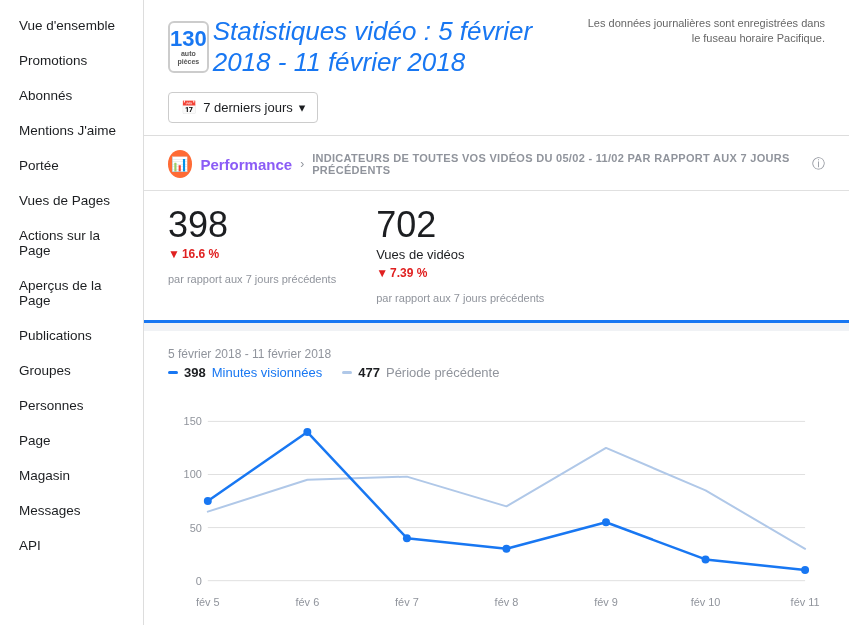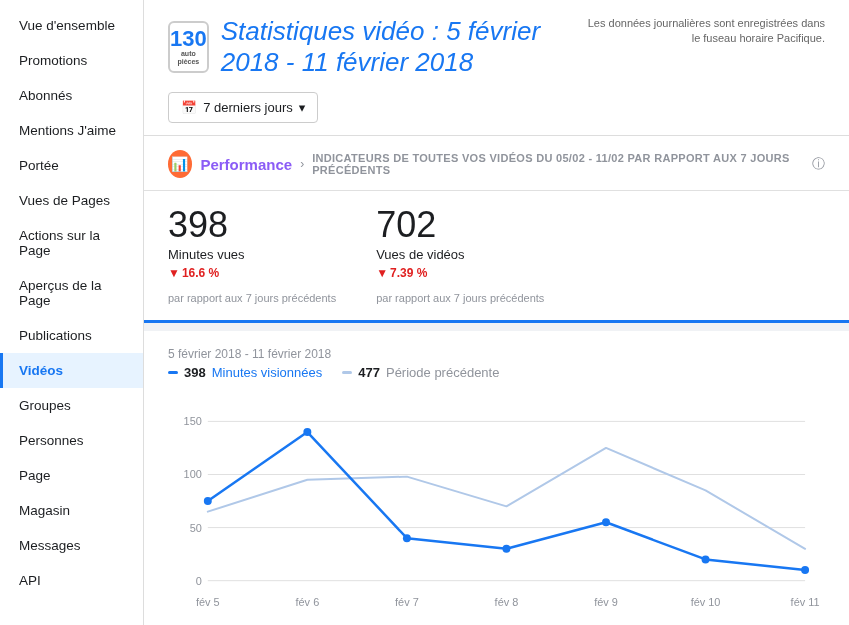--- a/index.html
+++ b/index.html
@@ -48,21 +48,21 @@
     }
     .header-top {
       display: flex;
       align-items: flex-start;
       justify-content: space-between;
       margin-bottom: 14px;
     }
     .header-title-area {
       display: flex;
       align-items: center;
-      gap: 12px;
+      gap: 4px;
     }
     .logo-box {
       width: 52px;
       height: 52px;
       background: #fff;
       border: 2px solid #ccc;
       border-radius: 6px;
       display: flex;
       align-items: center;
       justify-content: center;
@@ -264,21 +264,20 @@
 
 <div class="sidebar-item">Vue d'ensemble</div>
     <div class="sidebar-item">Promotions</div>
     <div class="sidebar-item">Abonnés</div>
     <div class="sidebar-item">Mentions J'aime</div>
     <div class="sidebar-item">Portée</div>
     <div class="sidebar-item">Vues de Pages</div>
     <div class="sidebar-item">Actions sur la Page</div>
     <div class="sidebar-item">Aperçus de la Page</div>
     <div class="sidebar-item">Publications</div>
-    <div class="sidebar-item active">Vidéos</div>
     <div class="sidebar-item">Groupes</div>
     <div class="sidebar-item">Personnes</div>
     <div class="sidebar-item">Page</div>
     <div class="sidebar-item">Magasin</div>
     <div class="sidebar-item">Messages</div>
     <div class="sidebar-item">API</div>
   </nav>
 
 <div class="main">
 
@@ -311,21 +310,20 @@
       <span class="perf-title">Performance</span>
       <span class="perf-arrow">›</span>
       <span class="perf-subtitle">INDICATEURS DE TOUTES VOS VIDÉOS DU 05/02 - 11/02 PAR RAPPORT AUX 7 JOURS PRÉCÉDENTS</span>
       <span class="perf-info">ⓘ</span>
     </div>
 
     <div class="metrics-row">
 
     <div class="metric-item">
     <div class="metric-value">398</div>
-    <div class="metric-label">Minutes vues</div>
     <div class="metric-change">
       <span>▼</span>
       <span class="pct">16.6 %</span>
     </div>
     <div class="metric-change-text">par rapport aux 7 jours précédents</div>
   </div>
         <div class="metric-item">
     <div class="metric-value">702</div>
     <div class="metric-label">Vues de vidéos</div>
     <div class="metric-change">

